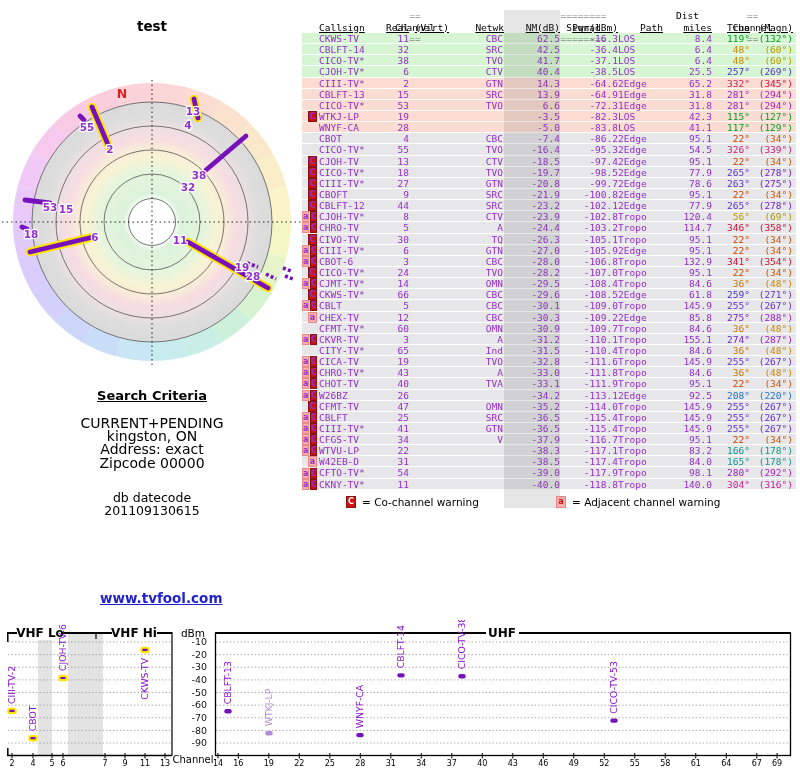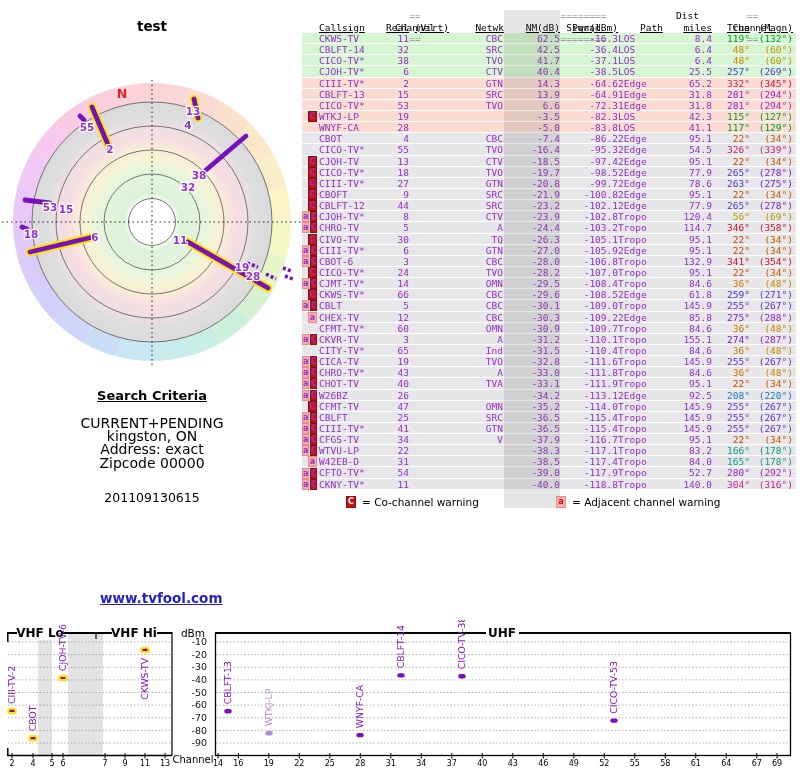--- a/index.html
+++ b/index.html
@@ -152,20 +152,21 @@
     <text x="122" y="18" font-size="12.5" font-weight="bold" fill="#dd2222" text-anchor="middle" font-family="DejaVu Sans, sans-serif">N</text>
   </svg>
 
   <div id="search">
     <div class="sc-head">Search Criteria</div>
     <div class="sc-line">CURRENT+PENDING</div>
     <div class="sc-line">kingston, ON</div>
     <div class="sc-line">Address: exact</div>
     <div class="sc-line">Zipcode 00000</div>
     <div class="sc-db">
+      <div>db datecode</div>
       <div>201109130615</div>
     </div>
   </div>
 
   <a id="tvfool-link" href="#">www.tvfool.com</a>
 
   <div id="tbl">
     <div class="hrow">
       <span class="h-ch"><span class="eq">==</span><span style="display:inline;color:#000;">Channel</span><span class="eq">==</span></span>
       <span class="h-sig"><span class="eq">========</span><span style="display:inline;color:#000;">Signal</span><span class="eq">========</span></span>
@@ -695,21 +696,21 @@
         </div>
         <div class="trow gray">
           <span class="c-marker"><span class="wbox wa">a</span><span class="wbox wc">C</span></span>
           <span class="c-callsign">CFTO-TV*</span>
           <span class="c-real">54</span>
           <span class="c-virt"></span>
           <span class="c-netwk"></span>
           <span class="c-nm">-39.0</span>
           <span class="c-pwr">-117.9</span>
           <span class="c-path">Tropo</span>
-          <span class="c-miles">52.7</span>
+          <span class="c-miles">98.1</span>
           <span class="c-true" style="color: rgb(153, 34, 204);">280°</span>
           <span class="c-magn" style="color: rgb(170, 34, 187);">(292°)</span>
         </div>
         <div class="trow gray">
           <span class="c-marker"><span class="wbox wa">a</span><span class="wbox wc">C</span></span>
           <span class="c-callsign">CKNY-TV*</span>
           <span class="c-real">11</span>
           <span class="c-virt"></span>
           <span class="c-netwk"></span>
           <span class="c-nm">-40.0</span>

